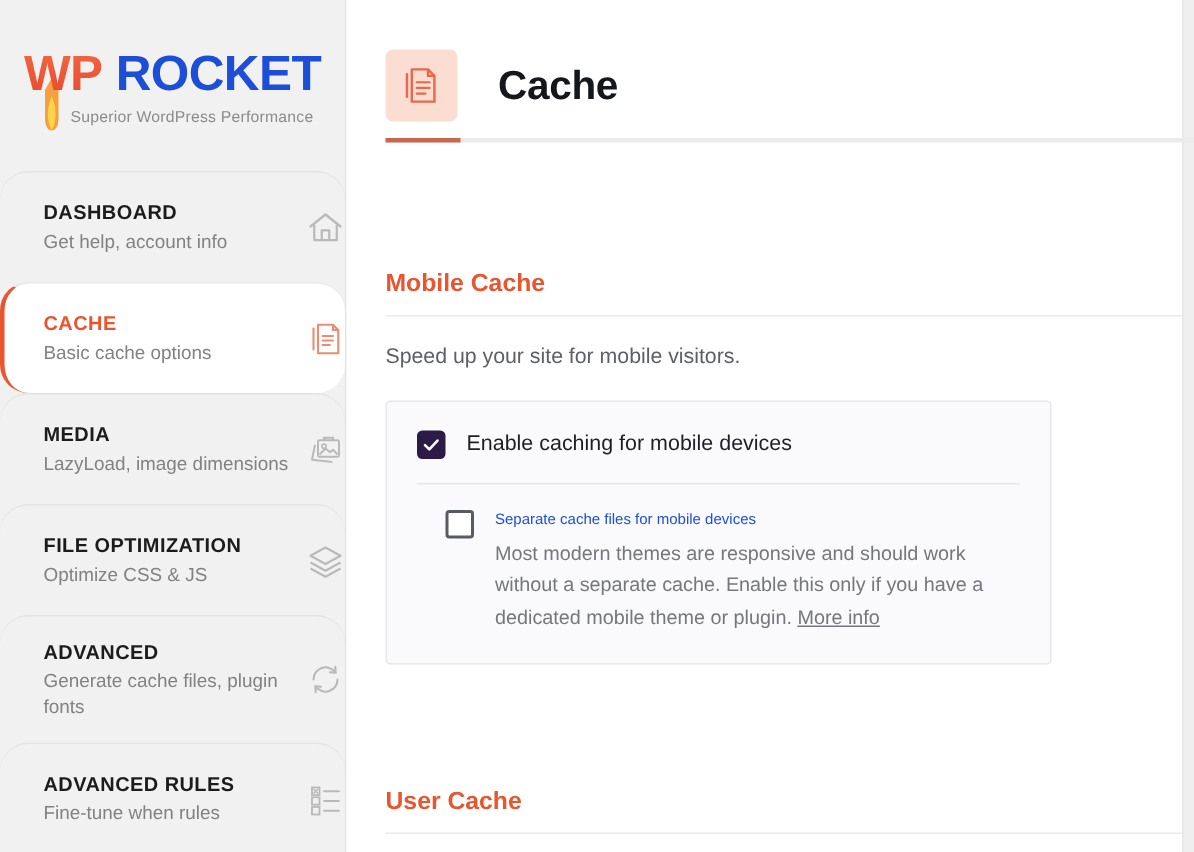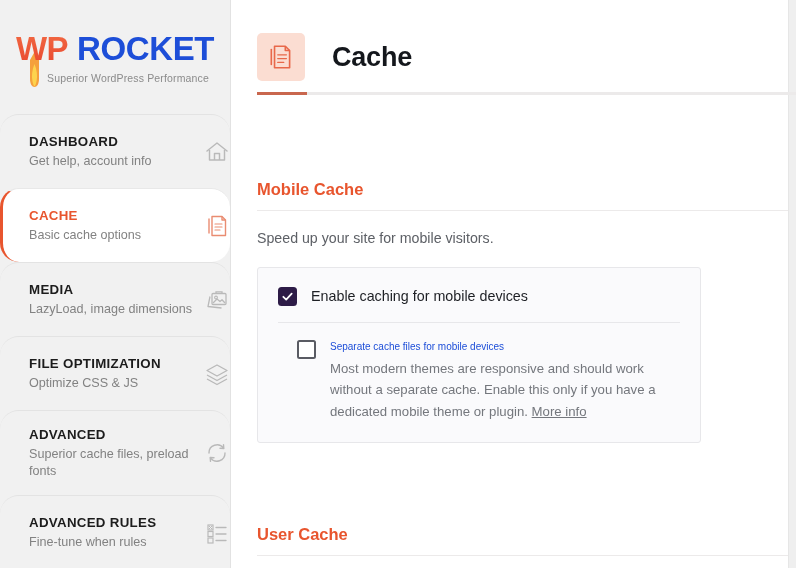--- a/index.html
+++ b/index.html
@@ -217,21 +217,21 @@
       <svg class="nav-icon" viewBox="0 0 26 26">
         <path d="M13 4 L23 9.5 L13 15 L3 9.5 Z" fill="none" stroke="#b7b7b7" stroke-width="1.4" stroke-linejoin="round"></path>
         <path d="M3 14 L13 19.5 L23 14" fill="none" stroke="#b7b7b7" stroke-width="1.4" stroke-linejoin="round"></path>
         <path d="M3 18 L13 23.5 L23 18" fill="none" stroke="#b7b7b7" stroke-width="1.4" stroke-linejoin="round"></path>
       </svg>
     </div>
 
     <div class="nav-item">
       <div class="nav-text">
         <div class="nav-title">ADVANCED</div>
-        <div class="nav-sub">Superior cache files, preload fonts</div>
+        <div class="nav-sub">Generate cache files, plugin fonts</div>
       </div>
       <svg class="nav-icon" viewBox="0 0 26 26">
         <path d="M21 13 A8 8 0 0 1 6.5 17.8" fill="none" stroke="#b7b7b7" stroke-width="1.4" stroke-linecap="round"></path>
         <path d="M5 13 A8 8 0 0 1 19.5 8.2" fill="none" stroke="#b7b7b7" stroke-width="1.4" stroke-linecap="round"></path>
         <path d="M19.5 4.6 L19.8 8.5 L16 8.2" fill="none" stroke="#b7b7b7" stroke-width="1.4" stroke-linejoin="round" stroke-linecap="round"></path>
         <path d="M6.5 21.4 L6.2 17.5 L10 17.8" fill="none" stroke="#b7b7b7" stroke-width="1.4" stroke-linejoin="round" stroke-linecap="round"></path>
       </svg>
     </div>
 
     <div class="nav-item">

